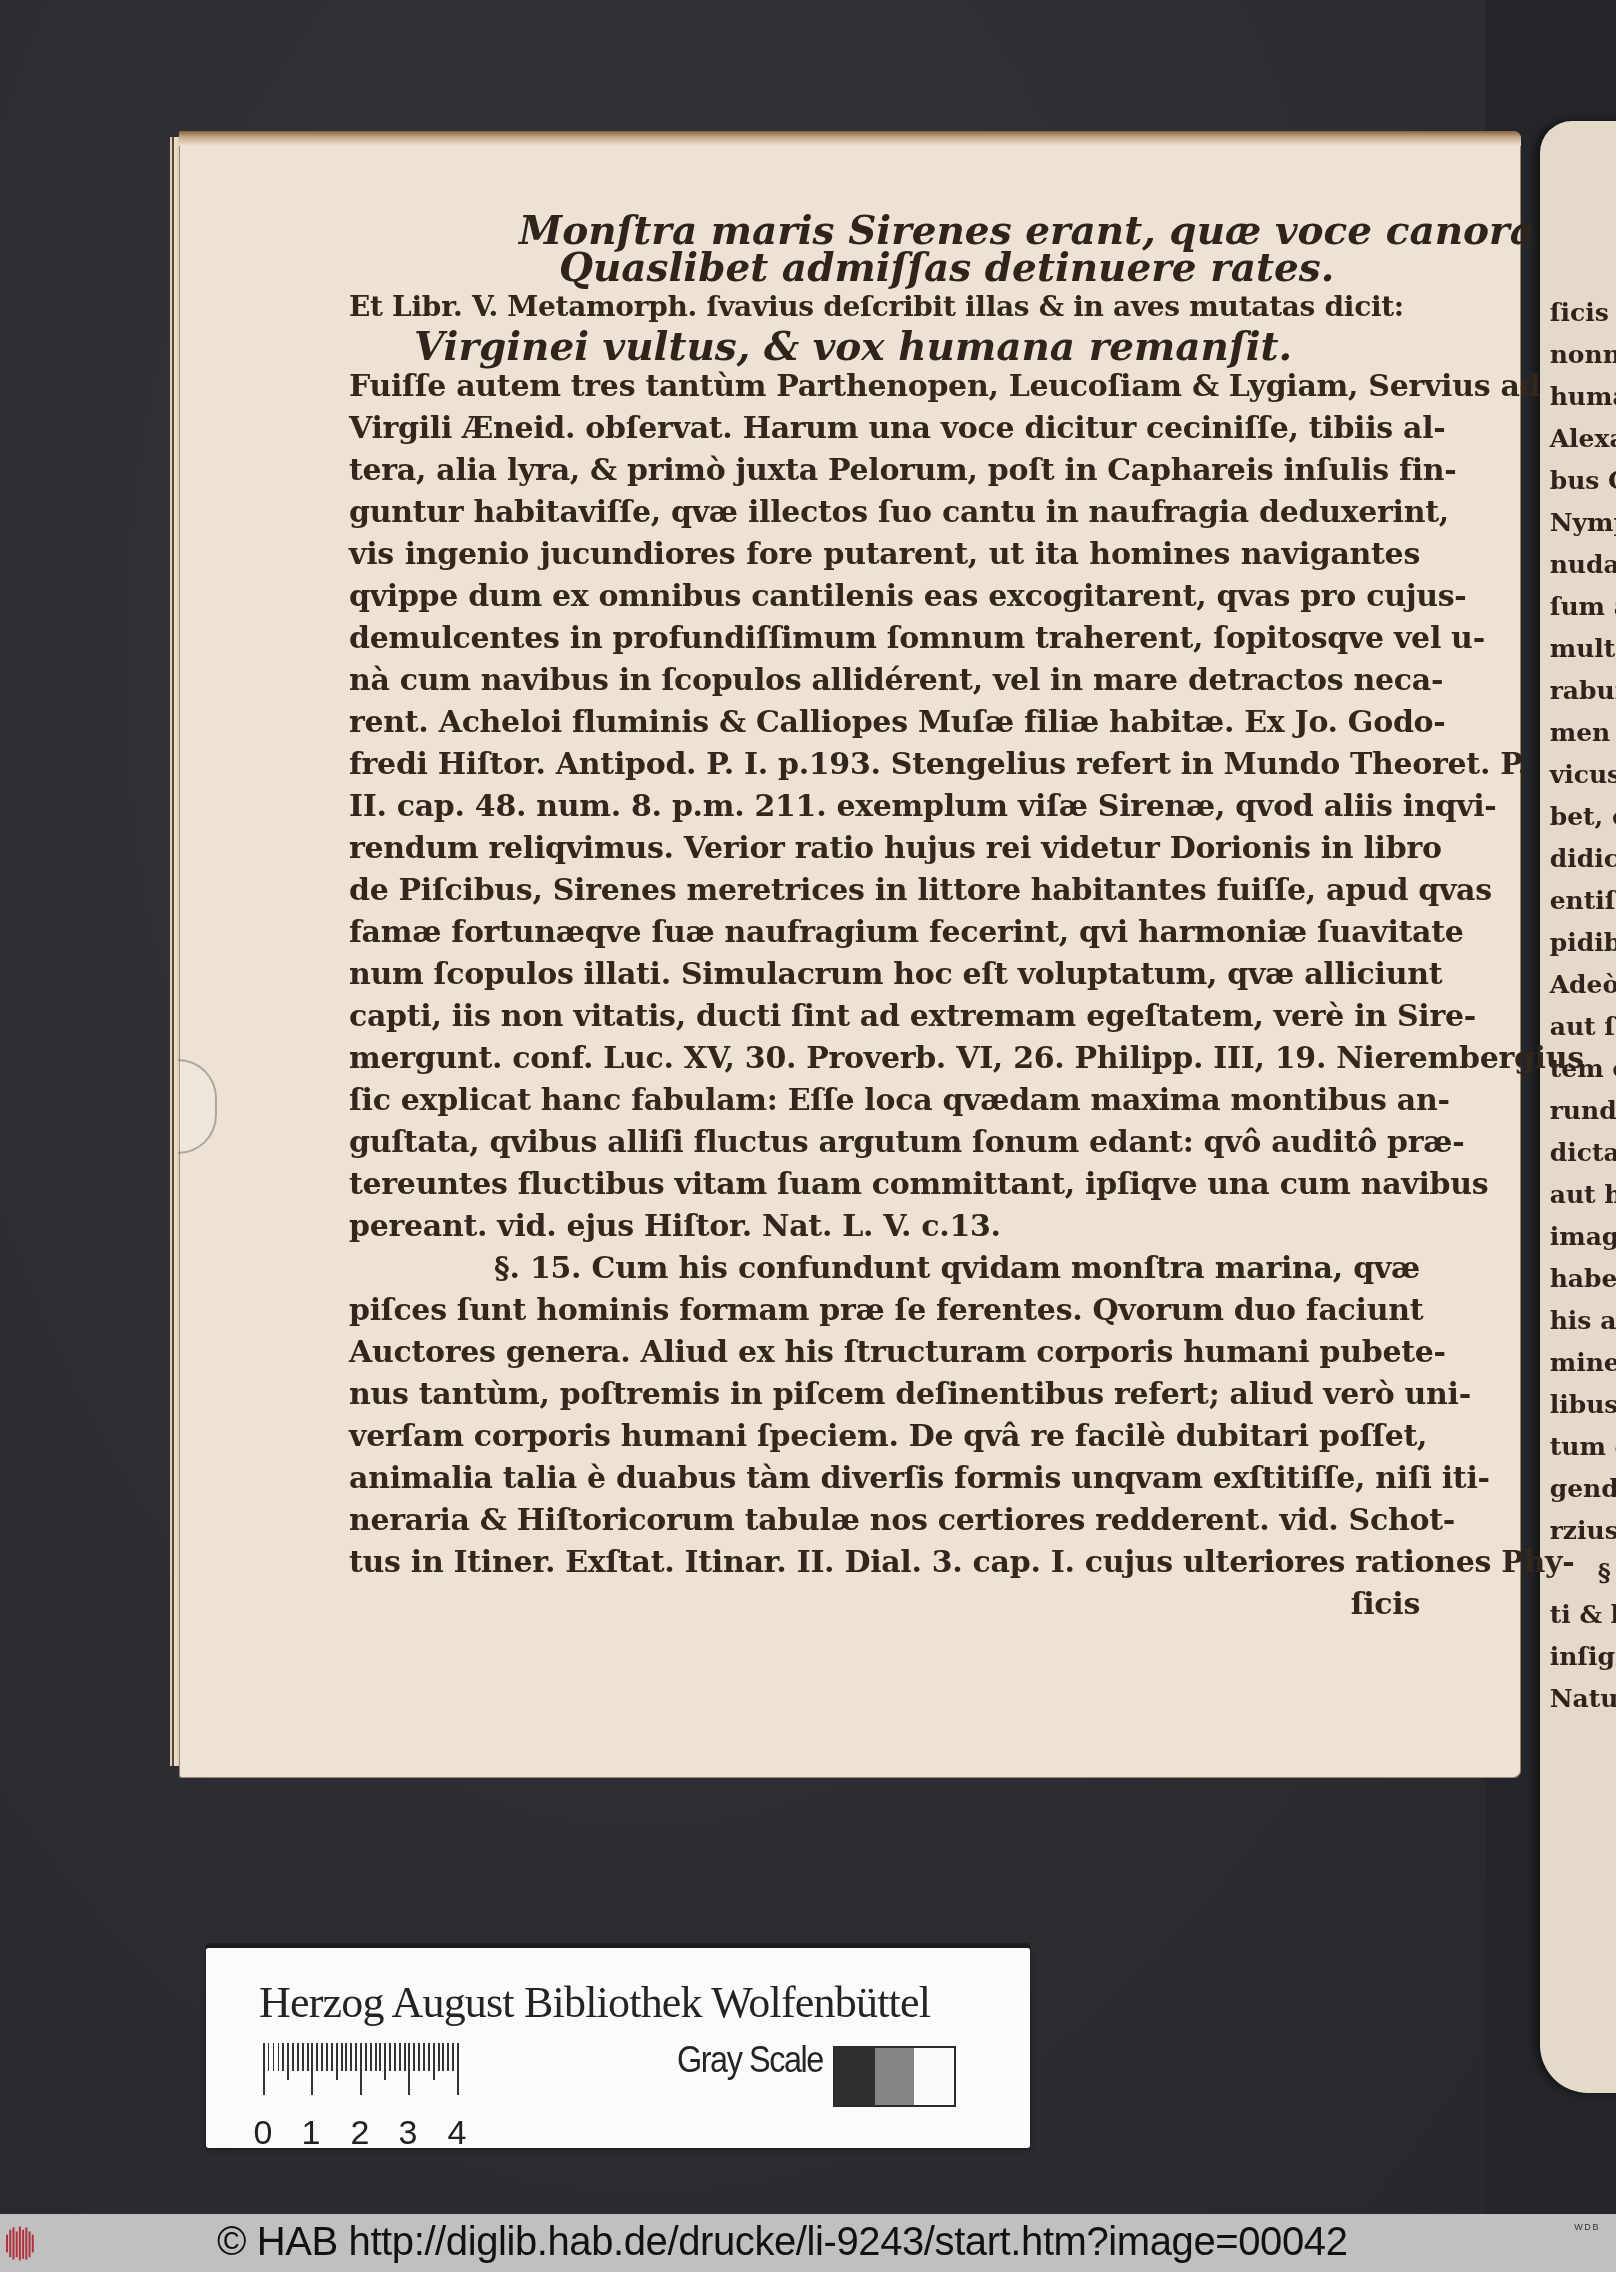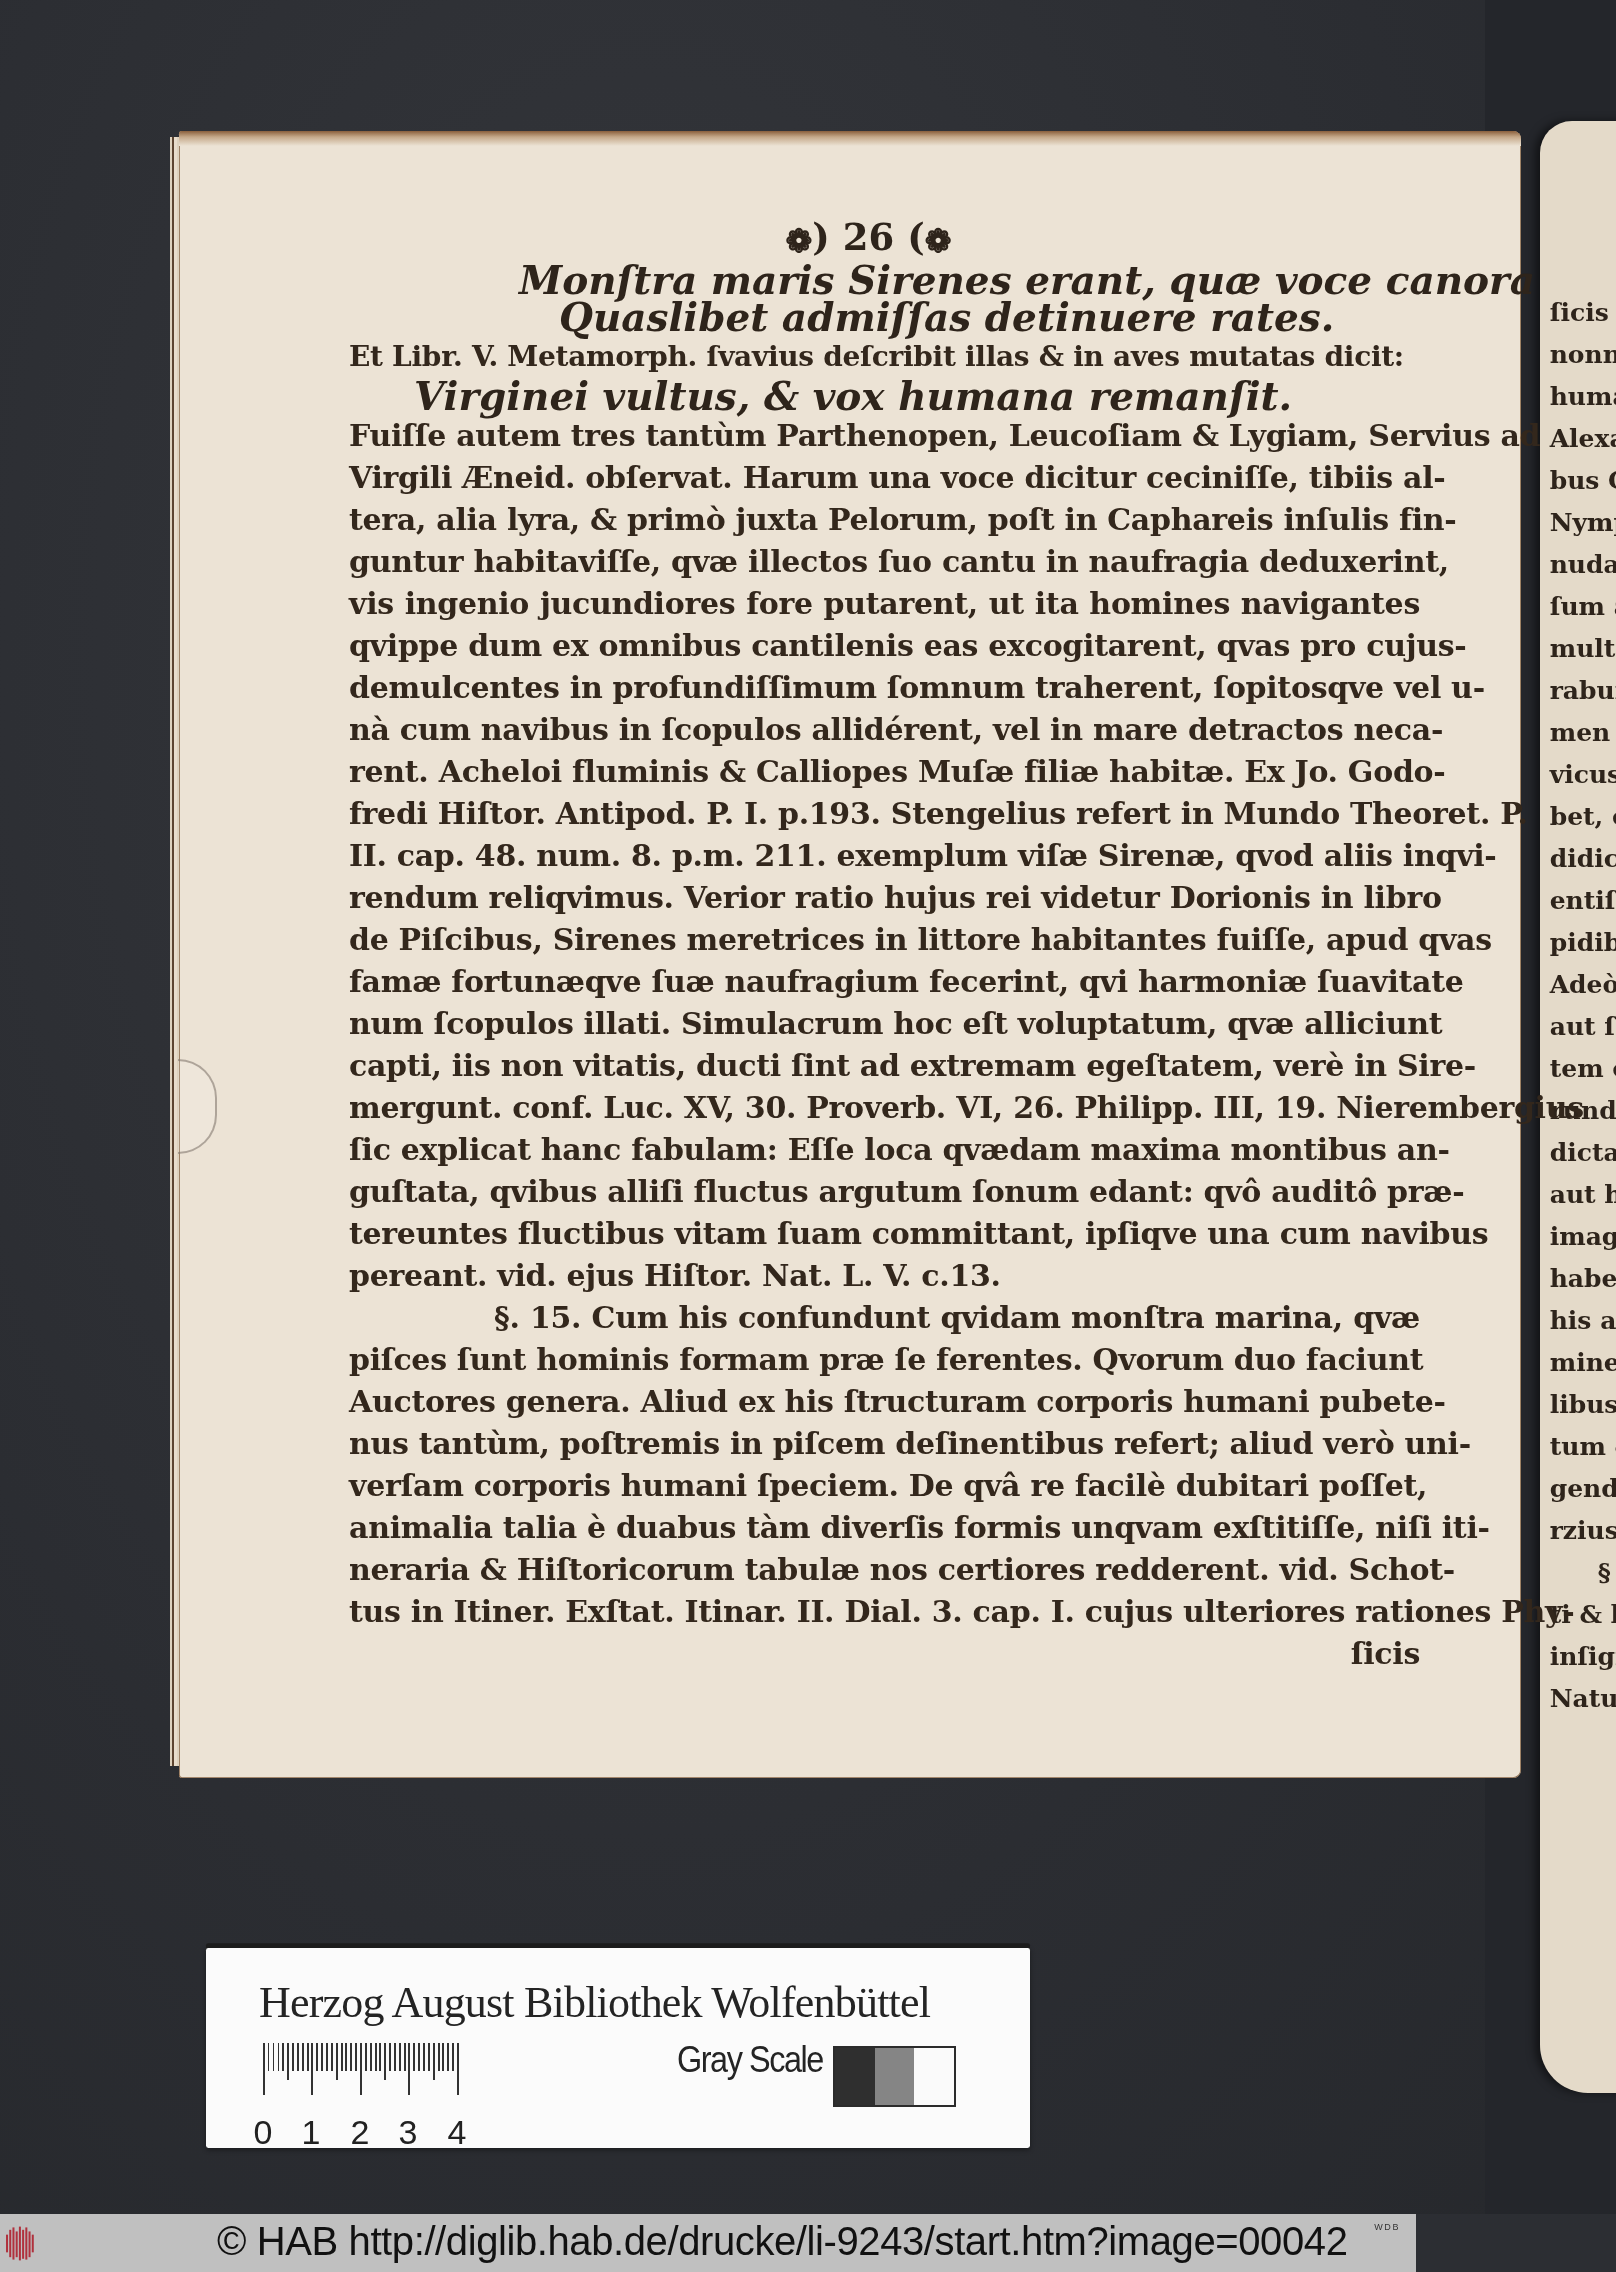--- a/index.html
+++ b/index.html
@@ -97,21 +97,21 @@
     position: absolute; left: 471px; top: 91px; font-family: "Liberation Sans", sans-serif;
     font-size: 36px; color: #242424; letter-spacing: -1.6px; transform: scaleX(0.9); transform-origin: left;
   }
   .gray-swatches {
     position: absolute; left: 627px; top: 98px; width: 123px; height: 61px;
     border: 2.4px solid #2b2b2b; display: flex;
   }
   .sw { flex: 1; }
   
   .footer {
-    position: absolute; left: 0; top: 2214px; width: 1416px; height: 58px;
+    position: absolute; left: 0; top: 2214px; width: 1616px; height: 58px;
     background: #c0c0c0; display: flex; align-items: center;
   }
   .logo { position: absolute; left: 4.8px; top: 11.3px; width: 31px; height: 37px; }
   .footer-text {
     position: absolute; left: 217px; top: 4.8px; font-family: "Liberation Sans", sans-serif;
     font-size: 40px; color: #111; white-space: nowrap; letter-spacing: -0.4px;
   }
   .footer-mark {
     position: absolute; right: 16px; top: 8px; font-family: "Liberation Sans", sans-serif;
     font-size: 9px; color: #333; letter-spacing: 1.6px;
@@ -161,23 +161,20 @@
       <div>Naturâ illiu</div>
     </div>
 </div>
 
 <div class="page-edges"></div>
 
 <div class="page"></div>
 <div class="clip"></div>
 
 <div class="text-block">
-  <div class="header-line">
-    <span class="rosette">❁</span><span>) </span><span>26</span><span> (</span><span class="rosette">❁</span>
-  </div>
   <div class="verse v1">Monſtra maris Sirenes erant, quæ voce canora</div>
   <div class="verse v2">Quaslibet admiſſas detinuere rates.</div>
   <div class="line first-heavy last">Et Libr. V. Metamorph. ſvavius deſcribit illas &amp; in aves mutatas dicit:</div>
   <div class="verse v3">Virginei vultus, &amp; vox humana remanſit.</div>
   <div id="body-lines">
       <div class="line">Fuiſſe autem tres tantùm Parthenopen, Leucoſiam &amp; Lygiam, Servius ad</div>
       <div class="line">Virgili Æneid. obſervat. Harum una voce dicitur ceciniſſe, tibiis al-</div>
       <div class="line">tera, alia lyra, &amp; primò juxta Pelorum, poſt in Caphareis inſulis fin-</div>
       <div class="line">guntur habitaviſſe, qvæ illectos ſuo cantu in naufragia deduxerint,</div>
       <div class="line">vis ingenio jucundiores fore putarent, ut ita homines navigantes</div>

